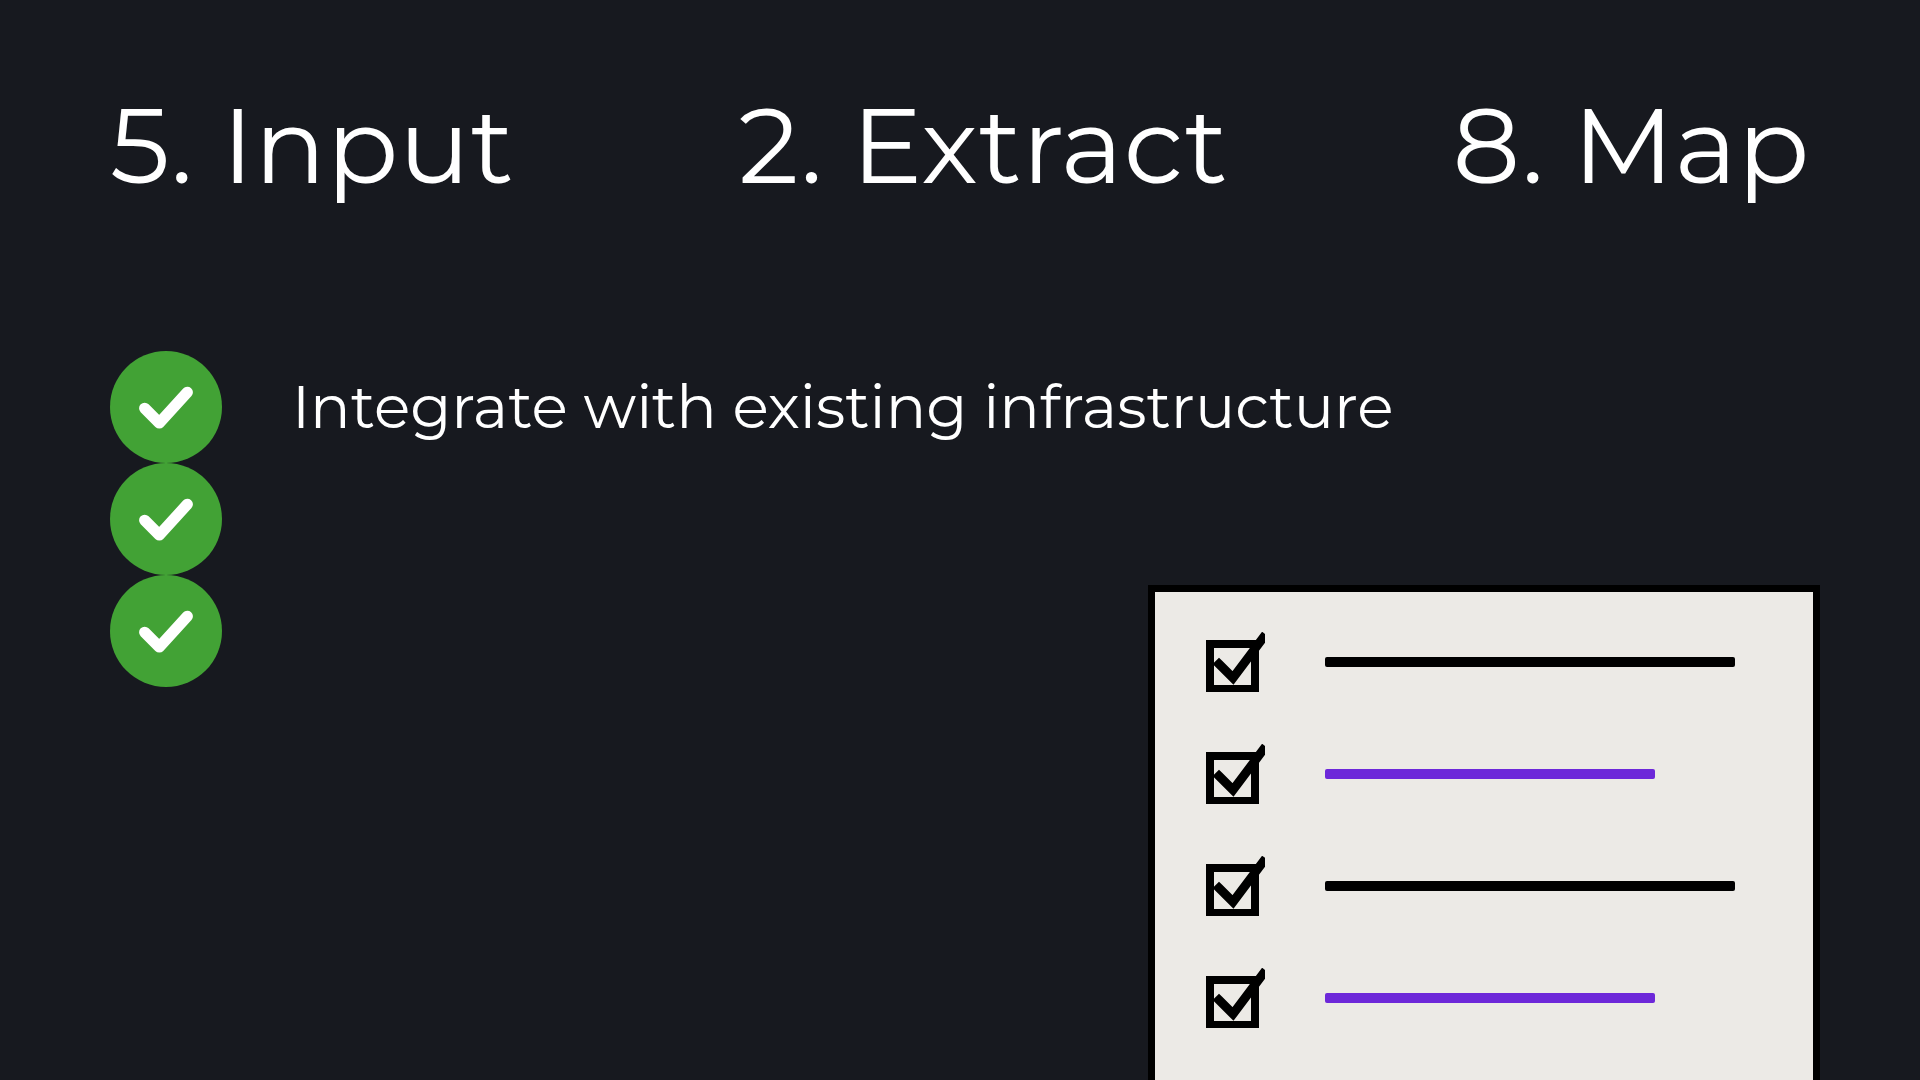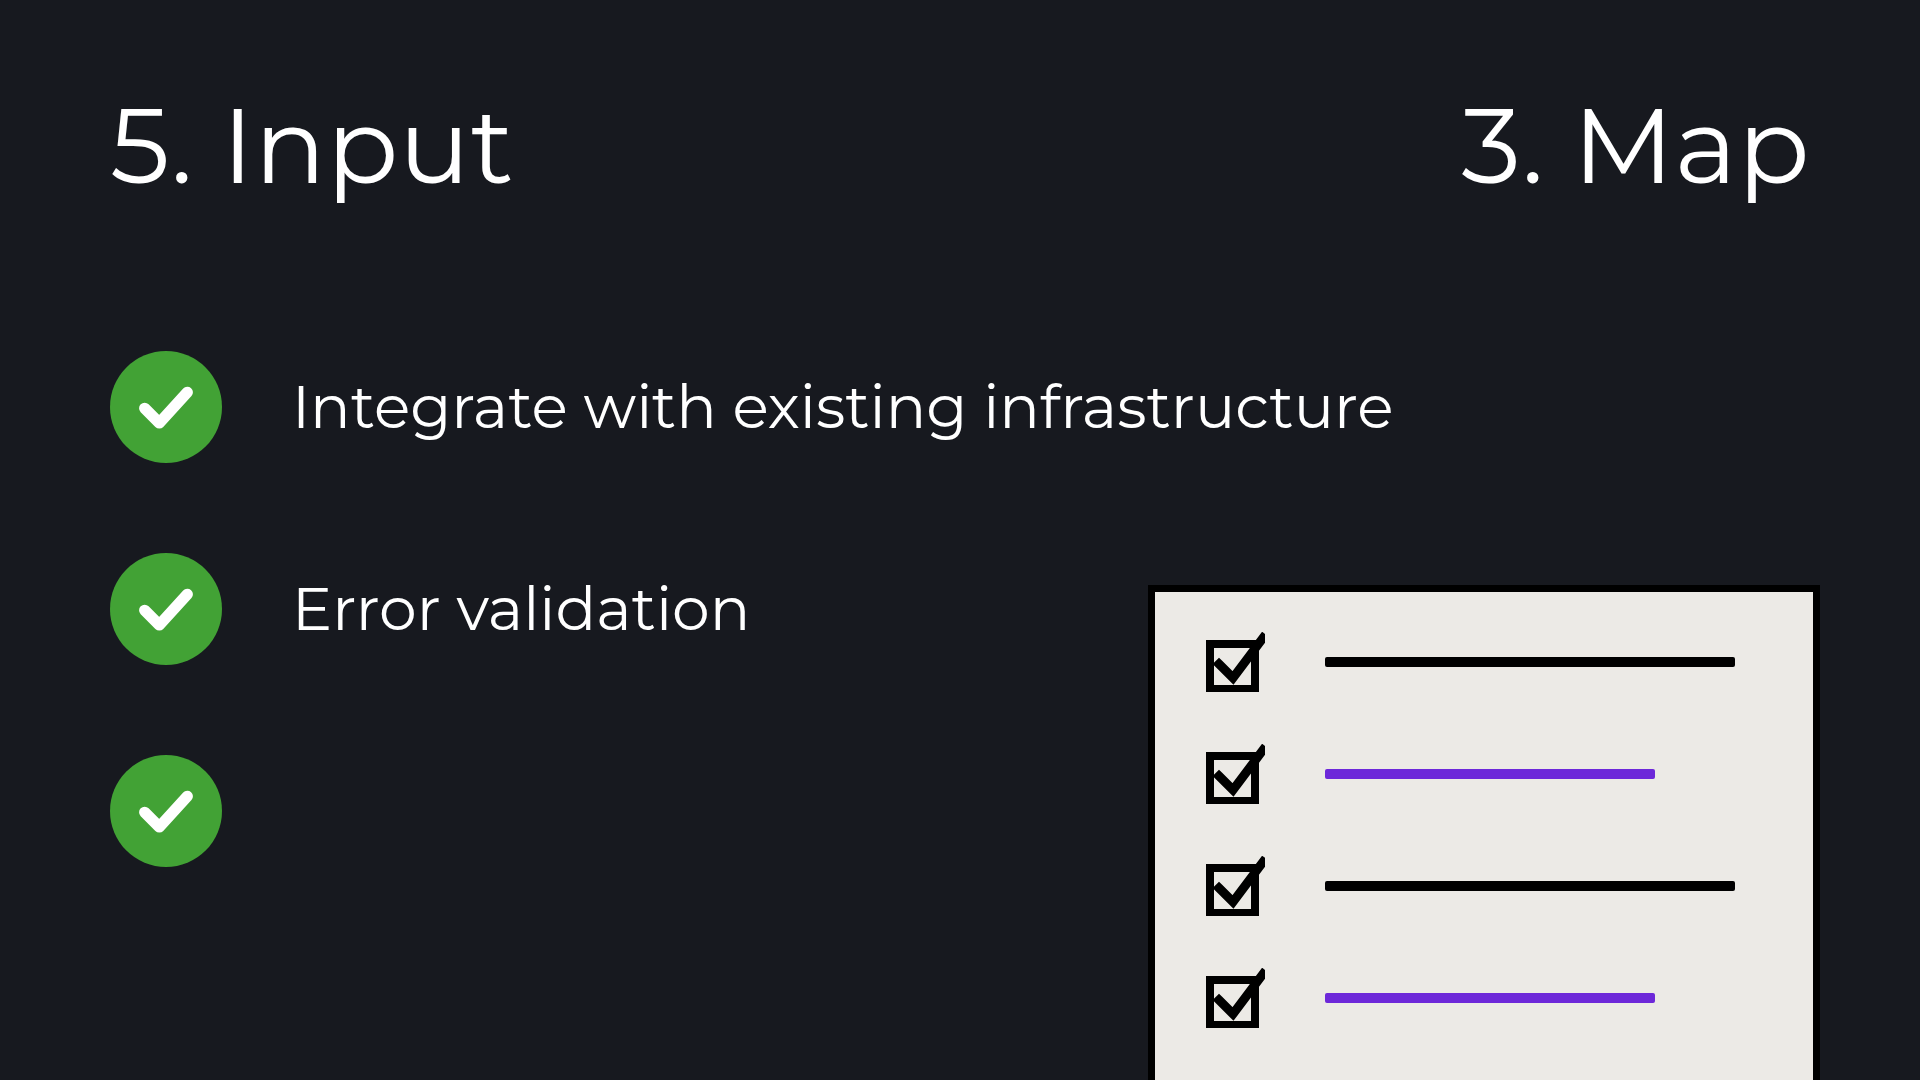--- a/index.html
+++ b/index.html
@@ -26,21 +26,20 @@
     font-size: 106px;
     font-weight: 400;
     line-height: 1.05;
     white-space: nowrap;
     letter-spacing: 0.5px;
   }
   .features {
     margin-top: 150px;
     display: flex;
     flex-direction: column;
-    gap: 90px;
     padding-left: 0px;
   }
   .feature {
     display: flex;
     align-items: center;
     gap: 70px;
   }
   .check-circle {
     width: 112px;
     height: 112px;
@@ -89,41 +88,41 @@
   .line.black { background: #000; width: 410px; }
   .line.purple { background: #6d28d9; width: 330px; }
 </style>
 </head>
 <body>
 
 <div class="slide">
 
   <div class="headings">
     <div class="heading">5. Input</div>
-    <div class="heading">3. Map</div>
+    <div class="heading">2. Extract</div>
+    <div class="heading">8. Map</div>
   </div>
 
   <div class="features">
 
     <div class="feature">
       <div class="check-circle">
         <svg width="64" height="64" viewBox="0 0 24 24" fill="none">
           <path d="M4 12.5 L9.5 18 L20 6.5" stroke="#ffffff" stroke-width="4.2" stroke-linecap="round" stroke-linejoin="round"></path>
         </svg>
       </div>
       <div class="feature-text">Integrate with existing infrastructure</div>
     </div>
 
     <div class="feature">
       <div class="check-circle">
         <svg width="64" height="64" viewBox="0 0 24 24" fill="none">
           <path d="M4 12.5 L9.5 18 L20 6.5" stroke="#ffffff" stroke-width="4.2" stroke-linecap="round" stroke-linejoin="round"></path>
         </svg>
       </div>
-      <div class="feature-text">Error validation</div>
     </div>
 
     <div class="feature">
       <div class="check-circle">
         <svg width="64" height="64" viewBox="0 0 24 24" fill="none">
           <path d="M4 12.5 L9.5 18 L20 6.5" stroke="#ffffff" stroke-width="4.2" stroke-linecap="round" stroke-linejoin="round"></path>
         </svg>
       </div>
     </div>
 

